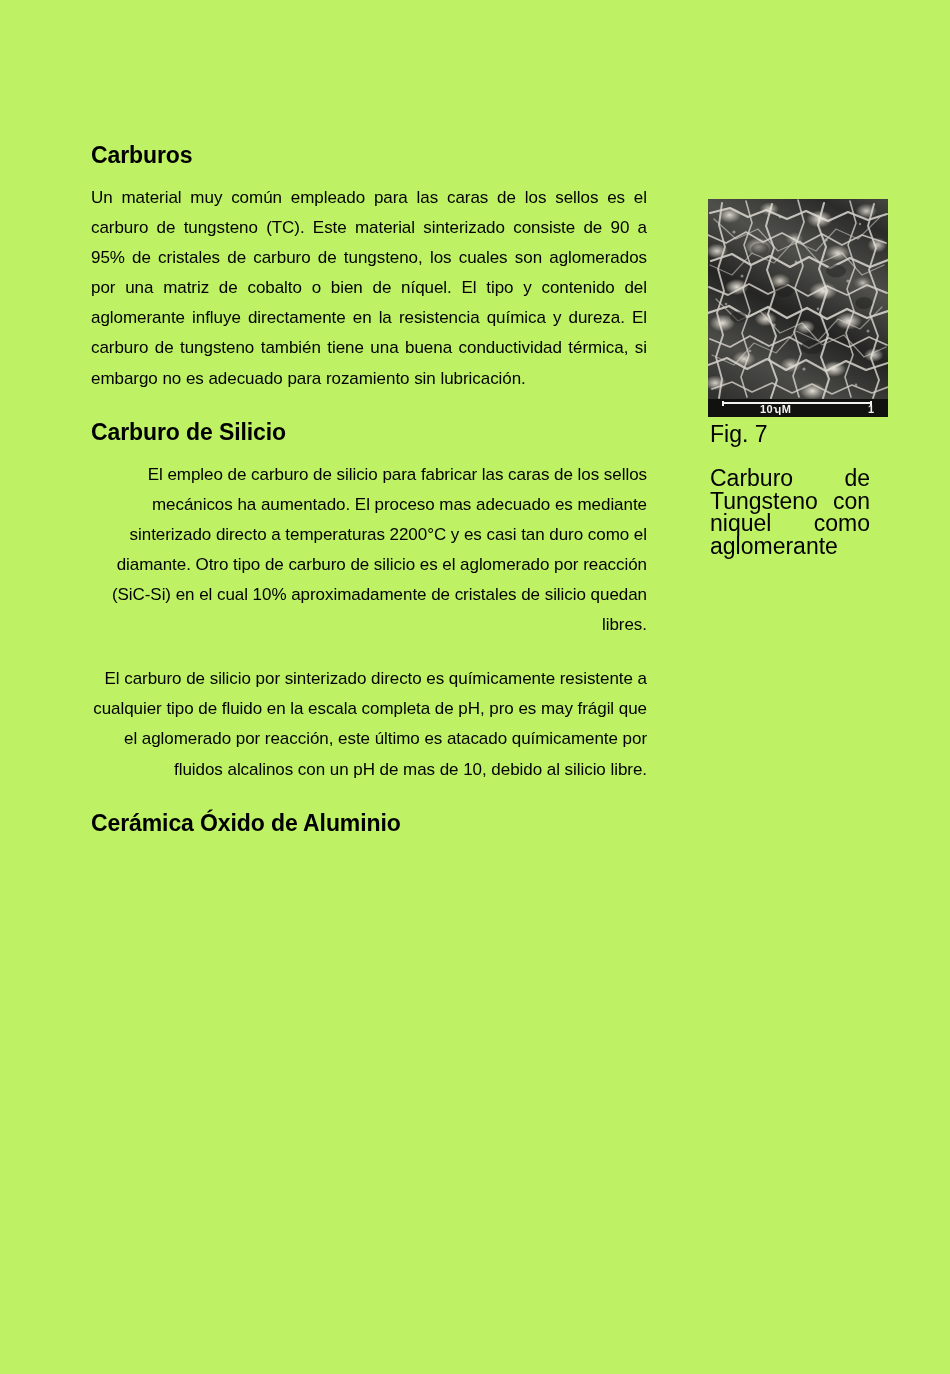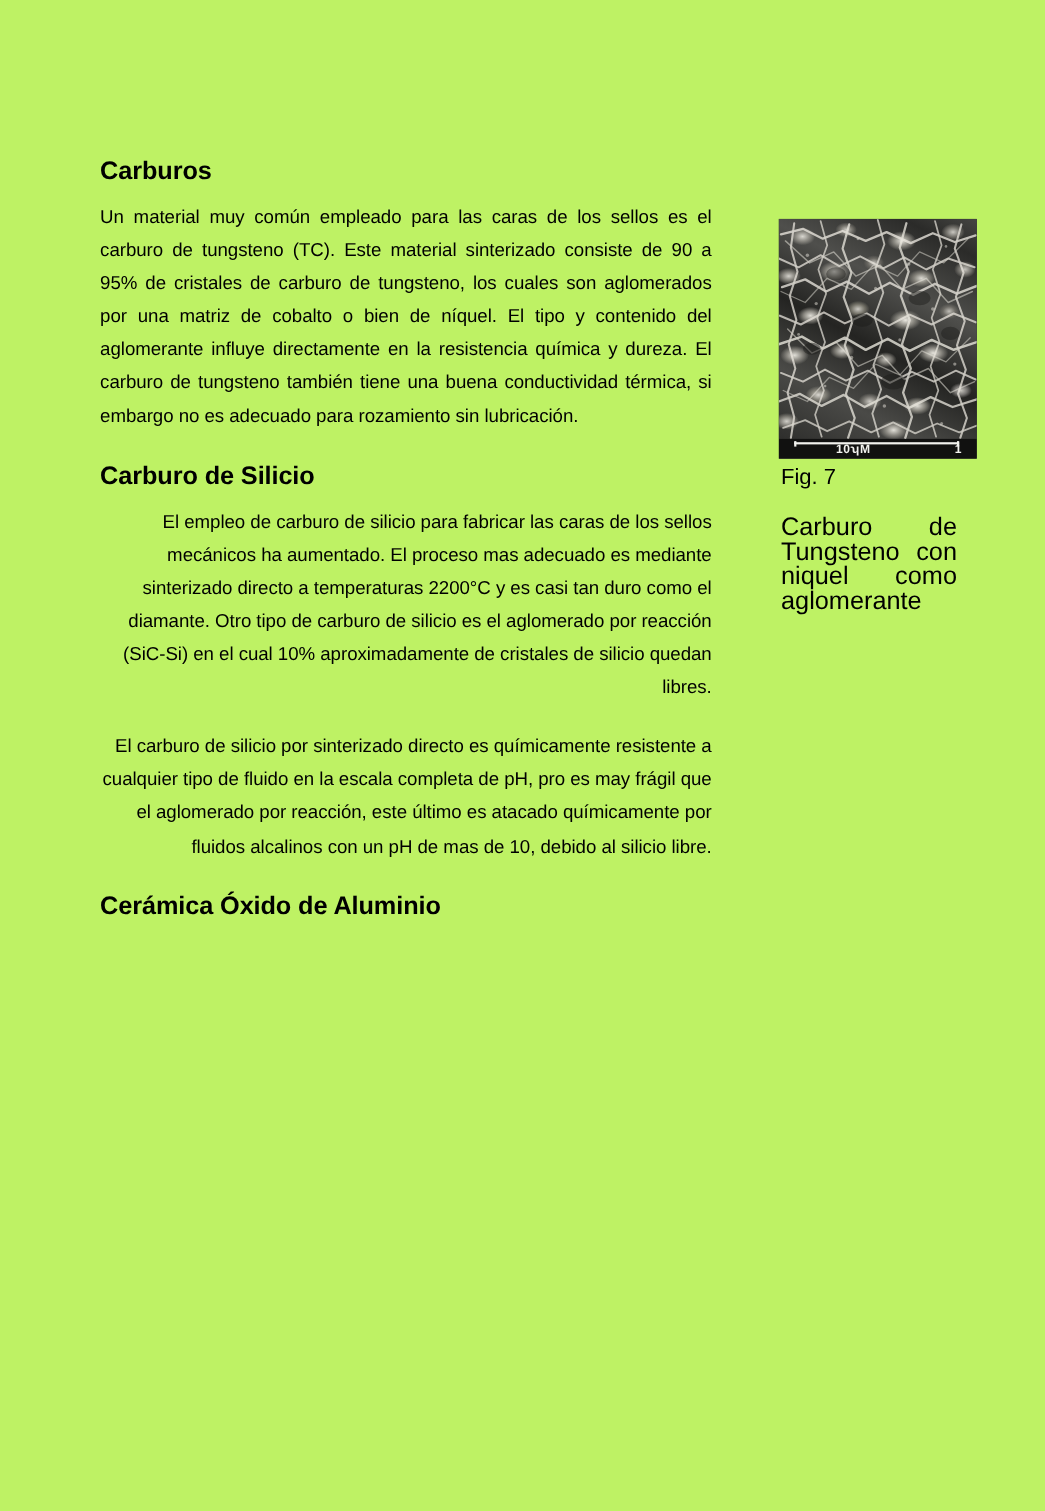--- a/index.html
+++ b/index.html
@@ -161,21 +161,21 @@
     position: absolute;
     right: 14px;
     top: 4px;
     font-size: 11px;
     font-weight: bold;
     color: #f2f2ee;
     line-height: 13px;
   }
 
   .fig-number {
-    font-size: 20px;
+    font-size: 23px;
     line-height: 22px;
     margin: 6px 0 0 2px;
   }
 
   .fig-caption {
     width: 160px;
     font-size: 23px;
     line-height: 22.5px;
     margin: 22px 0 0 2px;
     text-align: justify;

